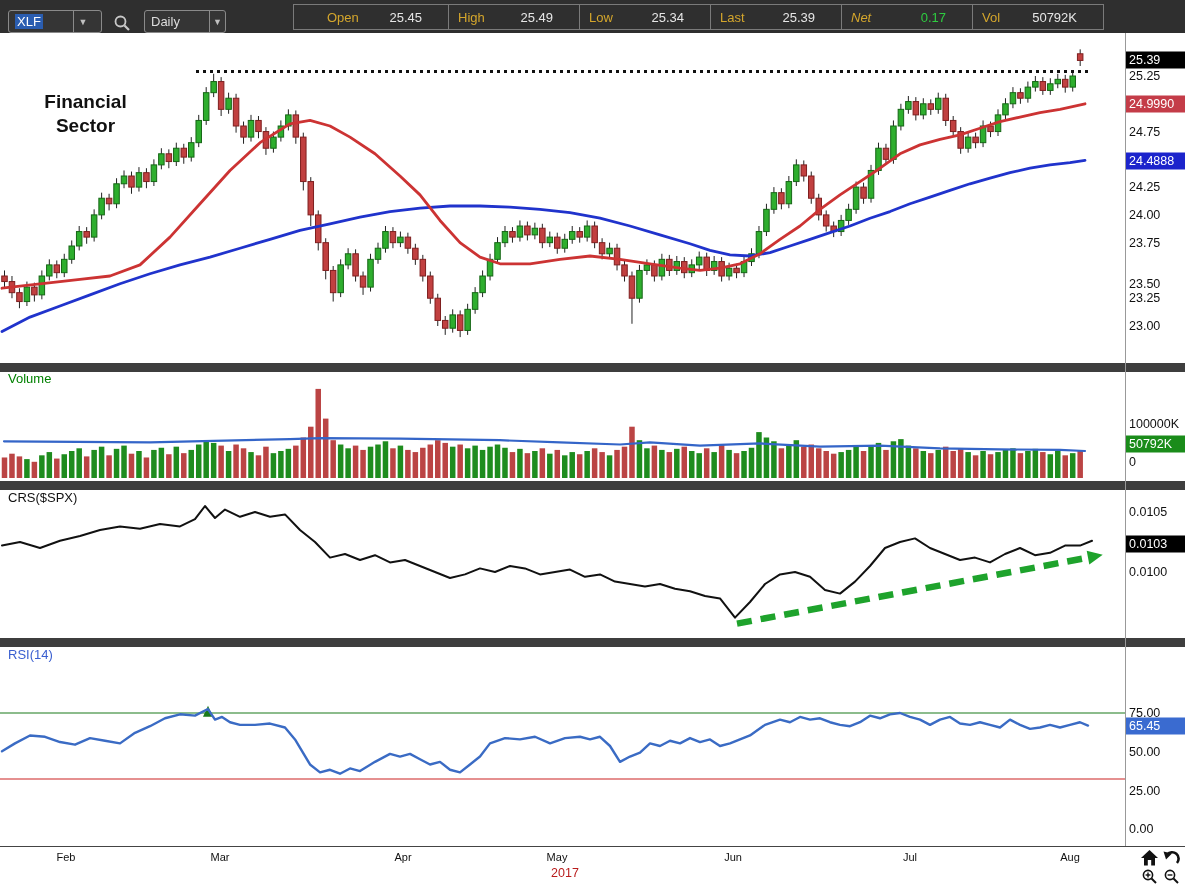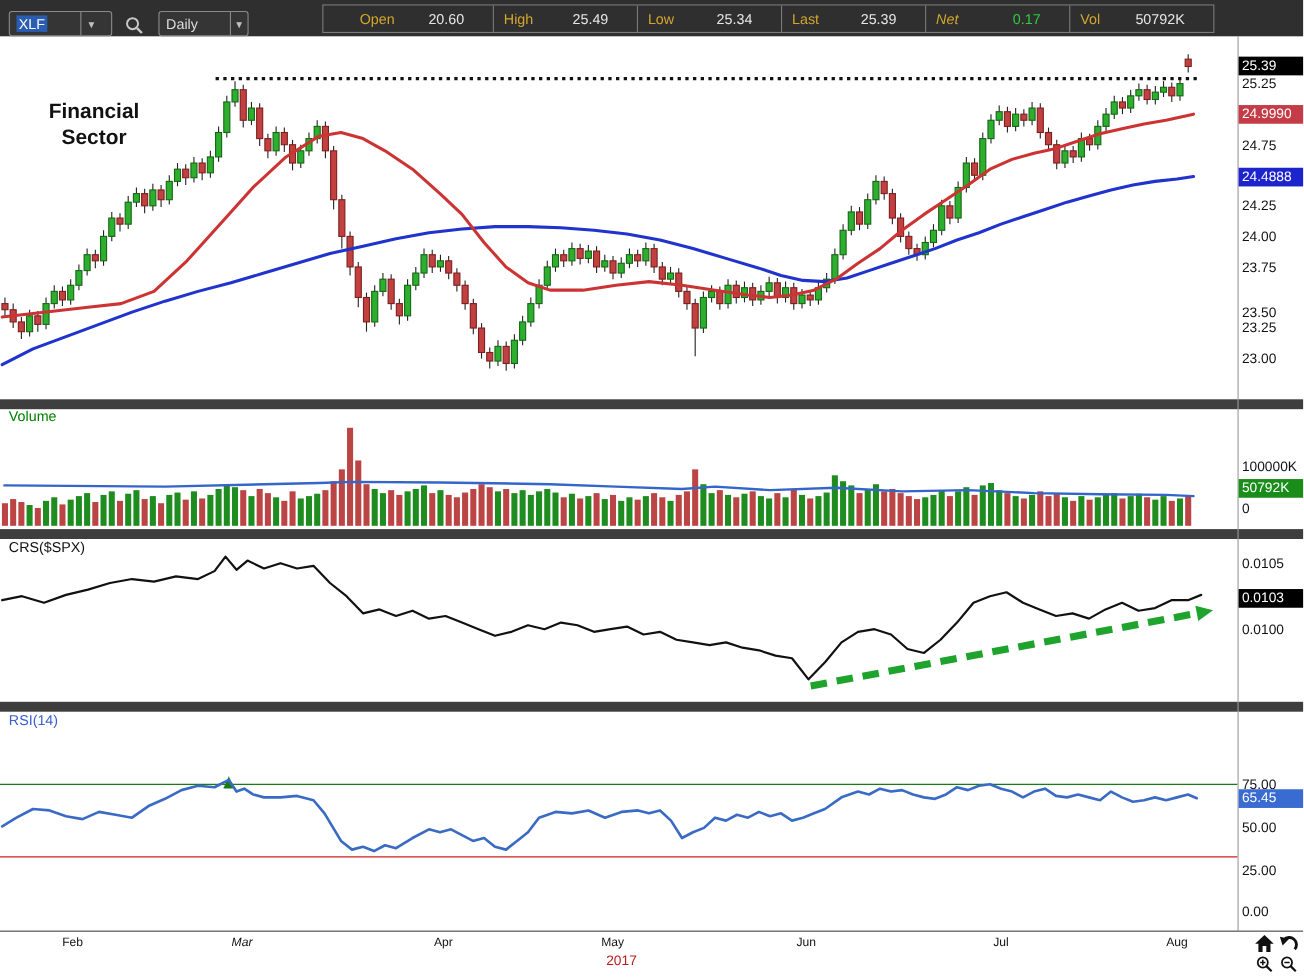--- a/index.html
+++ b/index.html
@@ -49,21 +49,21 @@
     </div>
     <div class="combo" style="margin-left:12px;width:80px;">
       <div class="txt">
           <span>Daily</span>
         </div>
       <div class="arr">▼</div>
     </div>
     <div class="quote-group" id="quote-group">
         <div class="qbox">
           <span class="ql" style="color: rgb(212, 166, 44);">Open</span>
-          <span class="qv">20.60</span>
+          <span class="qv">25.45</span>
         </div>
         <div class="qbox">
           <span class="ql" style="color: rgb(212, 166, 44);">High</span>
           <span class="qv">25.49</span>
         </div>
         <div class="qbox">
           <span class="ql" style="color: rgb(212, 166, 44);">Low</span>
           <span class="qv">25.34</span>
         </div>
         <div class="qbox">
@@ -558,21 +558,21 @@
       <div class="tick" style="top: 572px;">0.0100</div>
       <div class="badge" style="top: 543.8px; background: rgb(0, 0, 0);">0.0103</div>
       <div class="tick" style="top: 713px;">75.00</div>
       <div class="tick" style="top: 751.75px;">50.00</div>
       <div class="tick" style="top: 790.5px;">25.00</div>
       <div class="tick" style="top: 829.25px;">0.00</div>
       <div class="badge" style="top: 725.606px; background: rgb(58, 107, 208);">65.45</div>
     </div>
   <div id="time-layer">
       <div class="month" style="left: 66px;">Feb</div>
-      <div class="month" style="left: 220px; font-style: italic;">Mar</div>
+      <div class="month" style="left: 220px;">Mar</div>
       <div class="month" style="left: 403px;">Apr</div>
       <div class="month" style="left: 557px;">May</div>
       <div class="month" style="left: 733px;">Jun</div>
       <div class="month" style="left: 910px;">Jul</div>
       <div class="month" style="left: 1070px;">Aug</div>
       <div class="year" style="left: 565px;">2017</div>
     </div>
 
   <div class="navicons">
     <div class="navbtn">

